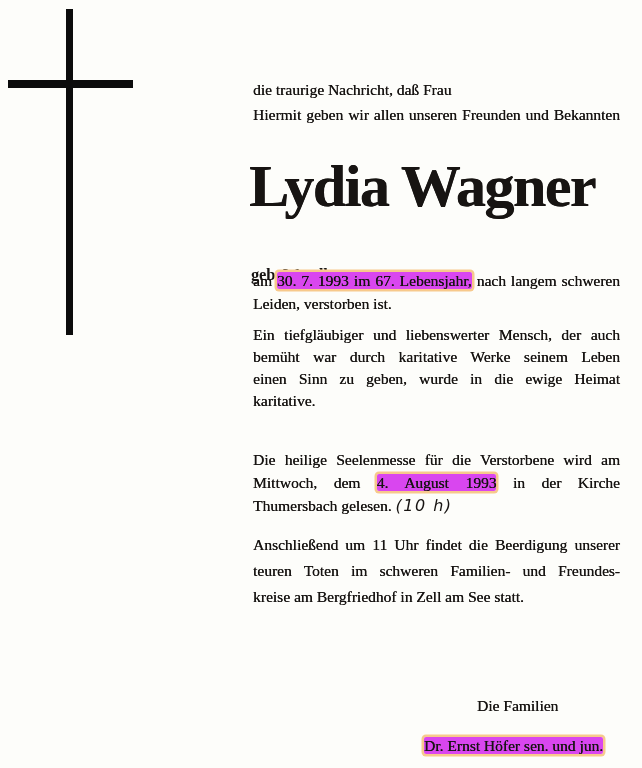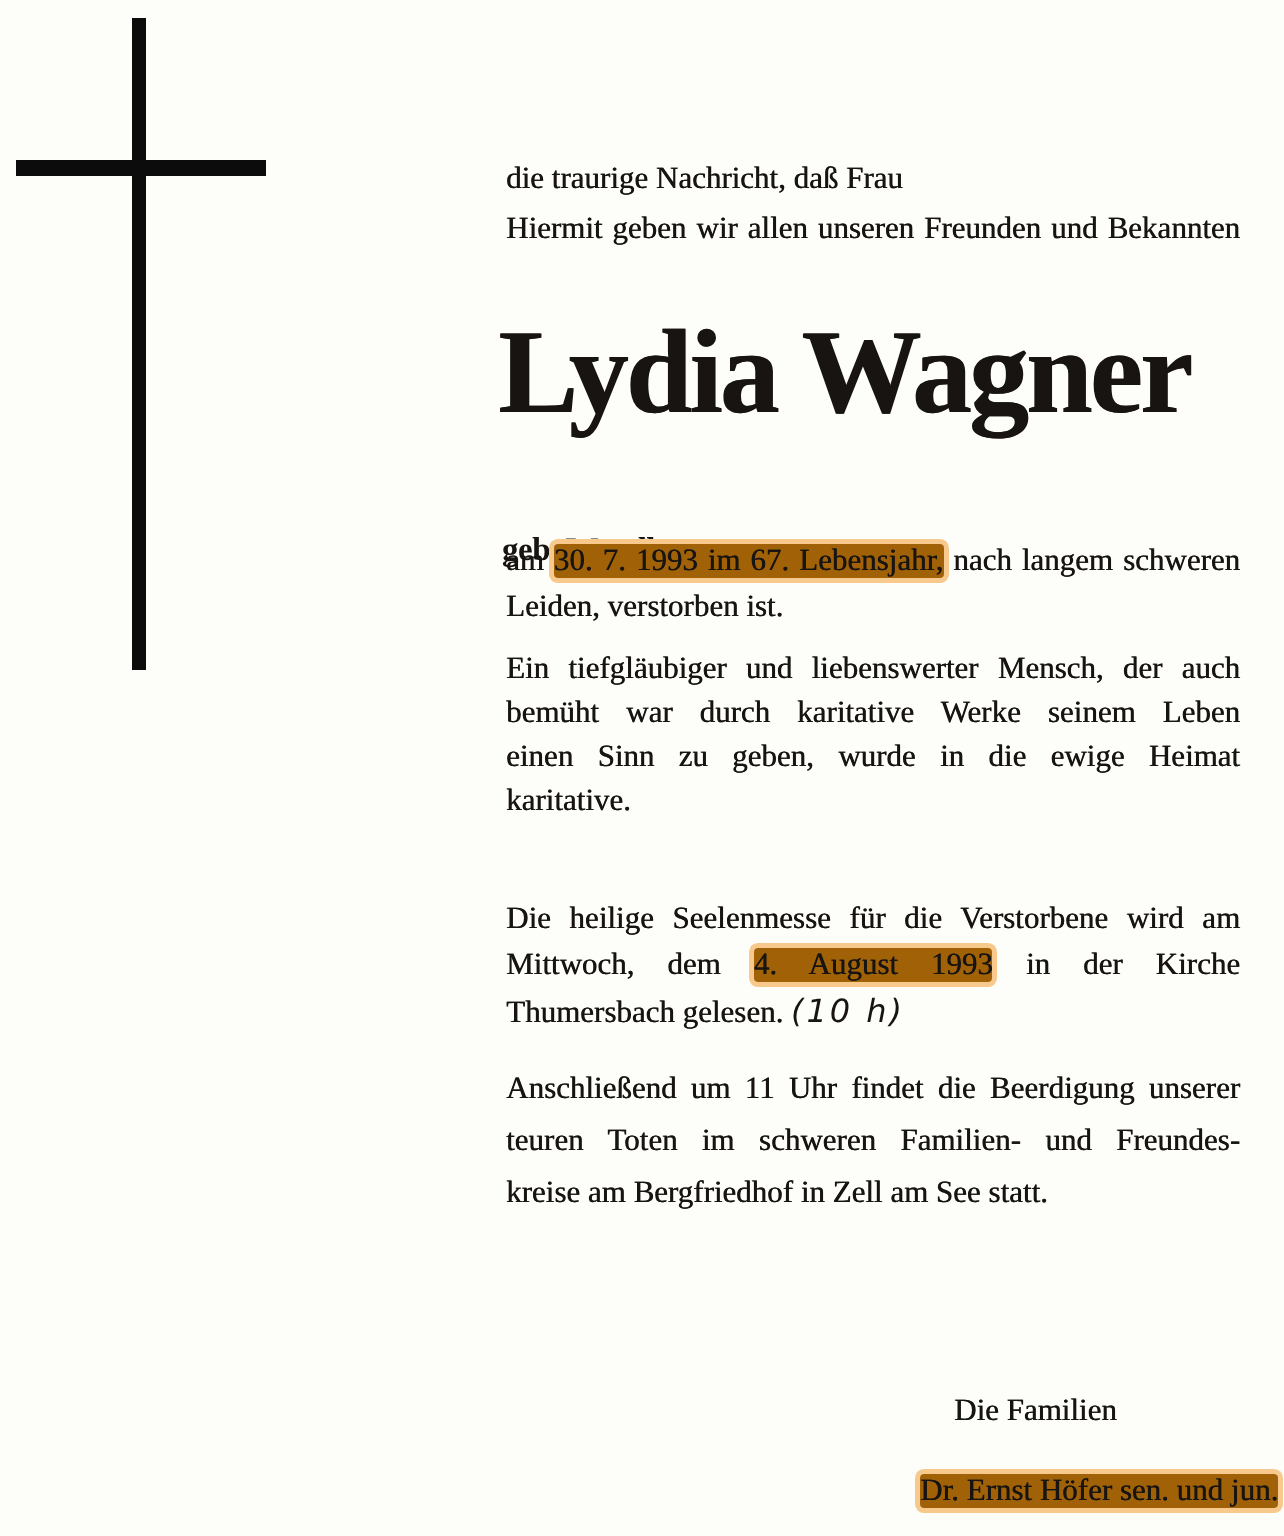--- a/index.html
+++ b/index.html
@@ -31,21 +31,21 @@
   .deceased-name {
     position: absolute; left: 249px; top: 153px;
     font-size: 60px; font-weight: bold; letter-spacing: -1.5px;
     line-height: 1.1; text-shadow: 0.4px 0 0 currentColor;
   }
   .maiden {
     position: absolute; left: 251px; top: 217px;
     font-size: 16.5px; font-weight: bold; letter-spacing: -0.2px; margin-top: 48px;
   }
   .hl {
-    background: #a16207;
+    background: #d946ef;
     box-shadow: 0 0 0 2.5px #f7c98c;
     border-radius: 2px;
   }
   .ul {
     text-decoration-thickness: 1px;
     text-decoration-color: #454545;
     text-underline-offset: 2.5px;
   }
   .hw {
     font-family: "DejaVu Sans", sans-serif;
@@ -53,21 +53,21 @@
     font-size: 16px;
     letter-spacing: 1.5px;
     text-shadow: none;
   }
   .sig-label {
     position: absolute; left: 477px; top: 697px;
     font-size: 15.5px; text-shadow: 0.25px 0 0 currentColor;
   }
   .sig-names {
     position: absolute; left: 424px; top: 737px;
-    font-size: 15.5px; text-shadow: 0.25px 0 0 currentColor; margin-left: 36px;
+    font-size: 15.5px; text-shadow: 0.25px 0 0 currentColor;
   }
 </style>
 </head>
 <body>
 
 <div>
   <div class="cross-v"></div>
   <div class="cross-h"></div>
 </div>
 

